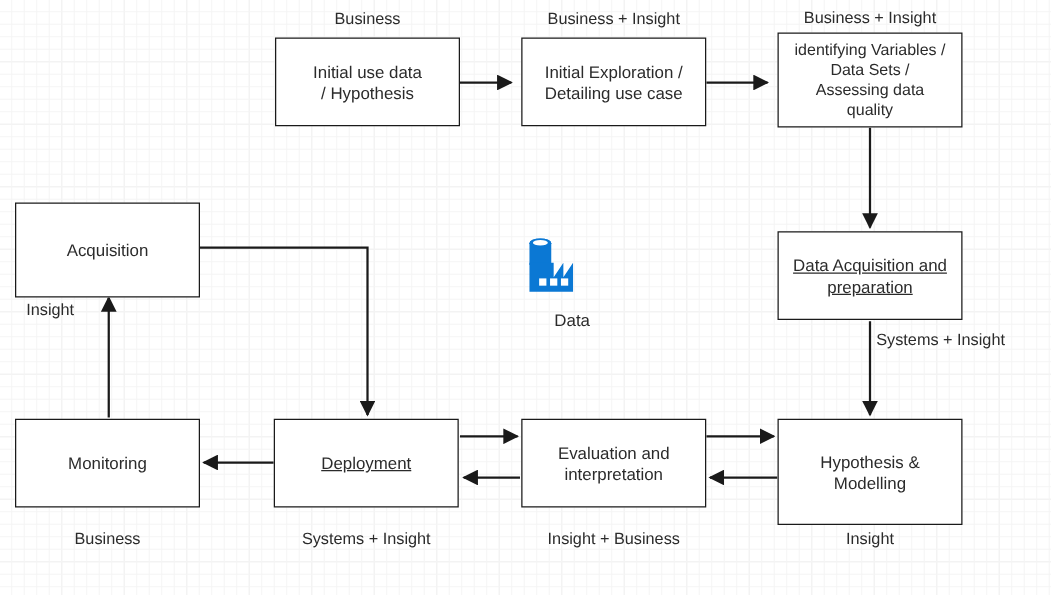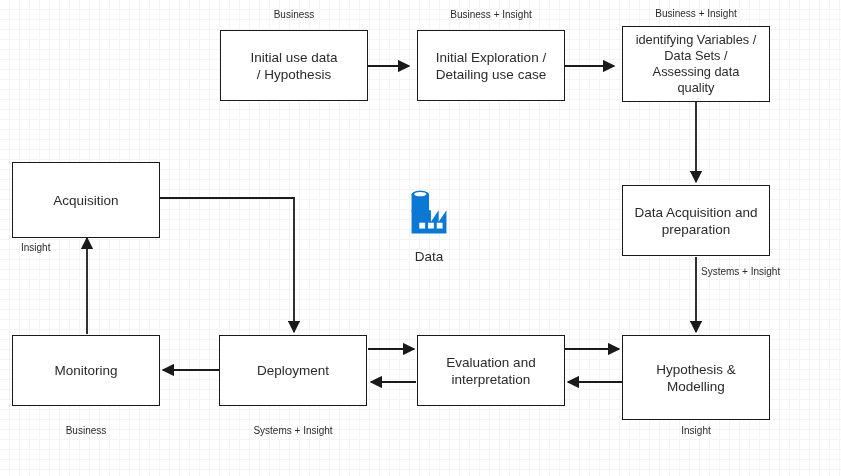--- a/index.html
+++ b/index.html
@@ -48,34 +48,34 @@
     text-align: center;
     color: #2b2b2b;
     font-size: 13.5px;
     line-height: 17px;
     padding: 12px 6px;
     white-space: pre-line;
   }
   .caption {
     position: absolute;
     color: #2b2b2b;
-    font-size: 10px;
+    font-size: 13px;
     line-height: 16px;
     text-align: center;
     white-space: nowrap;
     background: transparent;
   }
   .caption.left {
     text-align: left;
   }
   .icon-wrap {
     position: absolute;
     display: flex;
     flex-direction: column;
-    align-items: center;
+    align-items: flex-end;
   }
   .icon-label {
     margin-top: 4px;
     font-size: 13.5px;
     color: #2b2b2b;
     line-height: 16px;
   }
 </style>
 </head>
 <body>
@@ -119,49 +119,50 @@
 / Hypothesis</div>
 
   <div class="node" style="left:417px; top:30px; width:148px; height:71px;">Initial Exploration /
 Detailing use case</div>
 
   <div class="node" style="left:622px; top:26px; width:148px; height:76px; font-size:12.8px; line-height:16px;">identifying Variables /
 Data Sets /
 Assessing data
 quality</div>
 
-  <div class="node" style="left:622px; top:185px; width:148px; height:71px;">Data Acquisition and
+  <div class="node" style="left:622px; top:185px; width:148px; height:71px;text-decoration:underline;">Data Acquisition and
 preparation</div>
 
   <div class="node" style="left:622px; top:335px; width:148px; height:85px;">Hypothesis &amp;
 Modelling</div>
 
   <div class="node" style="left:417px; top:335px; width:148px; height:71px;">Evaluation and
 interpretation</div>
 
-  <div class="node" style="left:219px; top:335px; width:148px; height:71px;">Deployment</div>
+  <div class="node" style="left:219px; top:335px; width:148px; height:71px;text-decoration:underline;">Deployment</div>
 
   <div class="node" style="left:12px; top:335px; width:148px; height:71px;text-align:right;">Monitoring</div>
 
   <div class="node" style="left:12px; top:162px; width:148px; height:76px;">Acquisition</div>
 
   <div class="caption" style="left:220px; top:7px; width:148px;">Business</div>
 
   <div class="caption" style="left:417px; top:7px; width:148px;">Business + Insight</div>
 
   <div class="caption" style="left:622px; top:6px; width:148px;">Business + Insight</div>
 
   <div class="caption left" style="left:701px; top:264px;">Systems + Insight</div>
 
   <div class="caption left" style="left:21px; top:240px;">Insight</div>
 
   <div class="caption" style="left:12px; top:423px; width:148px;">Business</div>
 
   <div class="caption" style="left:219px; top:423px; width:148px;">Systems + Insight</div>
 
+  <div class="caption" style="left:417px; top:423px; width:148px;">Insight + Business</div>
 
   <div class="caption" style="left:622px; top:423px; width:148px;">Insight</div>
 
   <div class="icon-wrap" style="left:386px; top:183px; width:86px;">
     <svg width="62" height="62" viewBox="0 0 64 64" xmlns="http://www.w3.org/2000/svg">
 
       <path d="M14 12 a9 4 0 0 1 18 0 L32 30 L14 30 Z" fill="#0b78d4"></path>
       <ellipse cx="23" cy="12" rx="9" ry="4" fill="#0b78d4"></ellipse>
       <ellipse cx="23" cy="11.5" rx="6.2" ry="2.3" fill="#ffffff"></ellipse>
 

